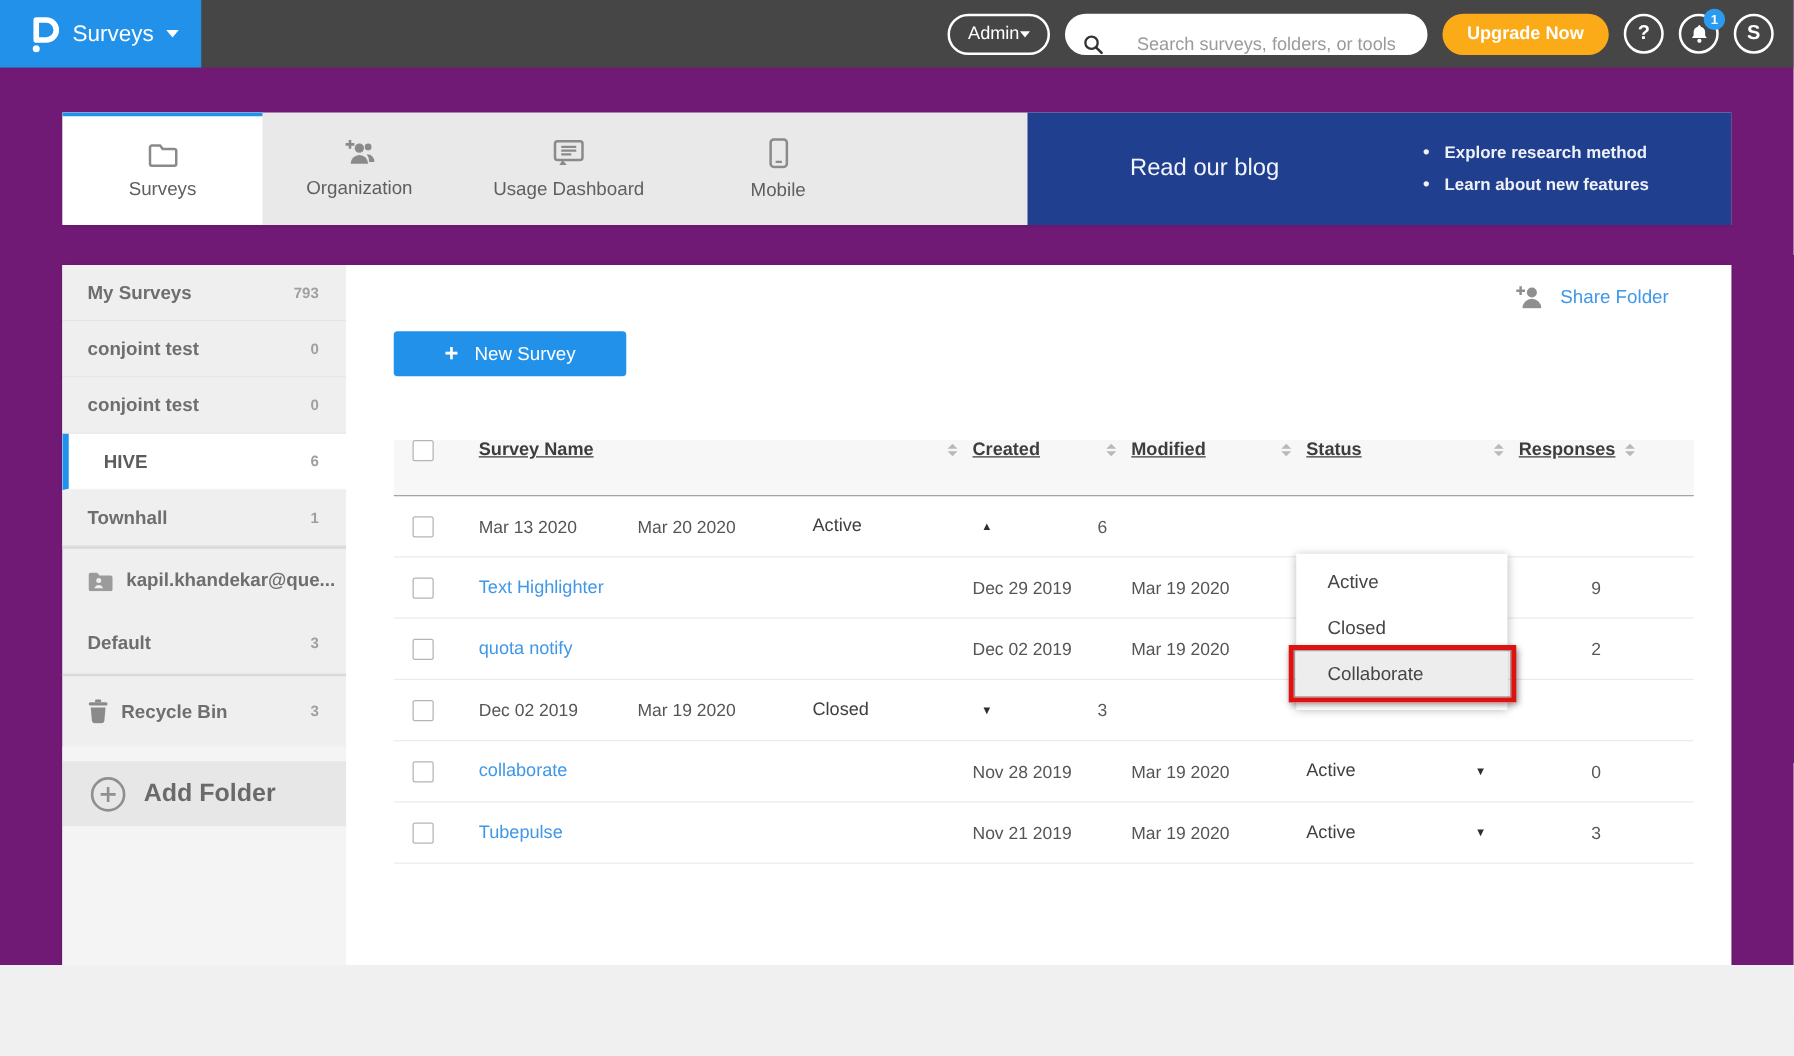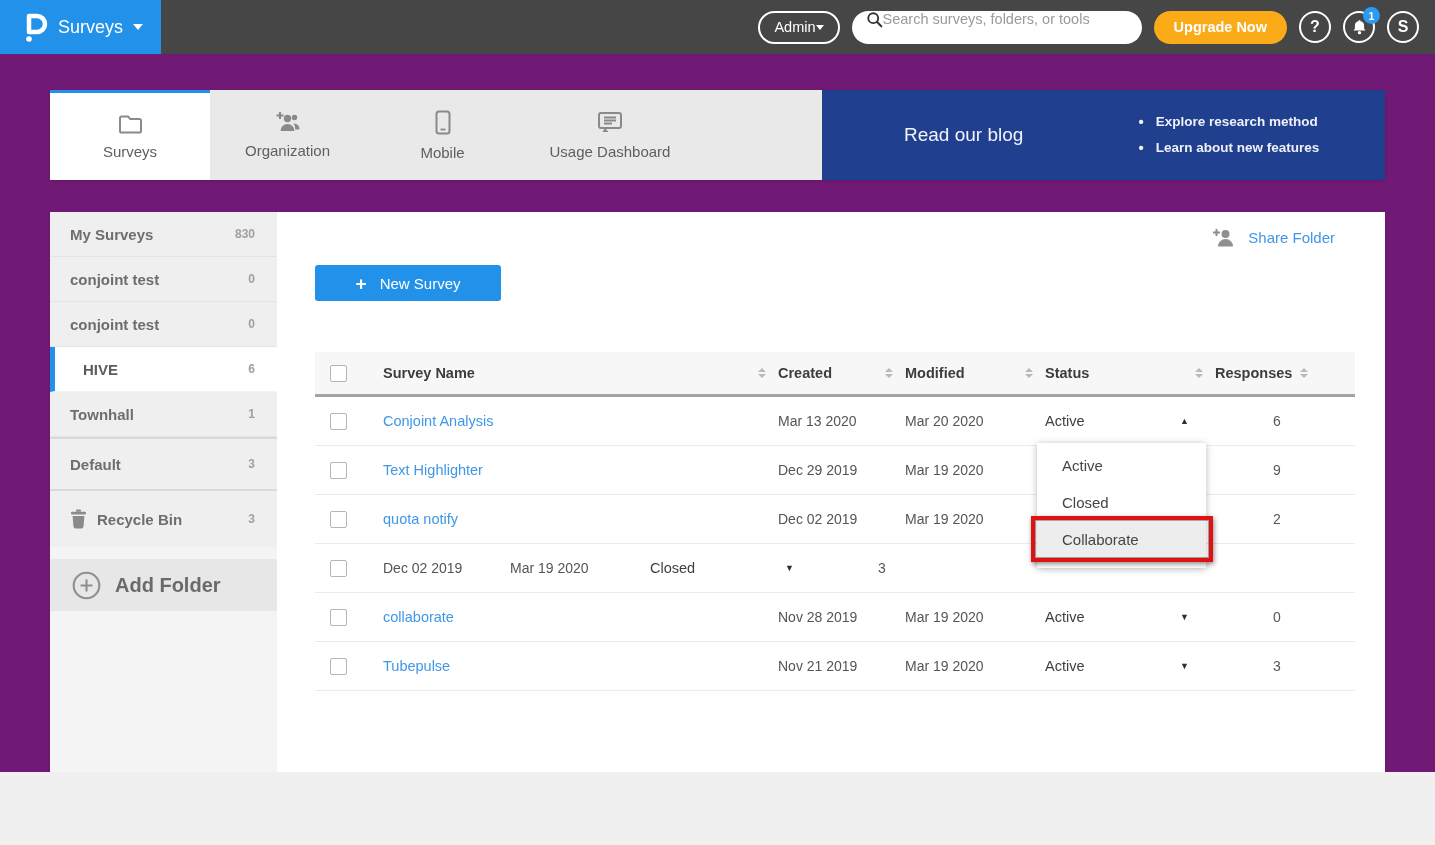--- a/index.html
+++ b/index.html
@@ -13,21 +13,21 @@
   
   .topbar{display:flex;align-items:center;height:54px;background:var(--topbar-gray);}
   .logo-box{display:flex;align-items:center;gap:10px;width:161px;height:54px;background:var(--brand-blue);
     padding-left:22px;cursor:pointer;flex:none;}
   .logo-box .app-label{color:#fff;font-size:18px;}
   .caret-down{width:0;height:0;border-left:5px solid transparent;border-right:5px solid transparent;border-top:6px solid #fff;}
   .topbar-right{display:flex;align-items:center;gap:12px;margin-left:auto;margin-right:16px;}
   .admin-pill{display:flex;align-items:center;height:33px;padding:0 14px;border:2px solid #fff;
     border-radius:17px;background:transparent;color:#fff;font-size:14.5px;font-family:inherit;cursor:pointer;}
   .admin-pill .caret-down{border-left-width:4px;border-right-width:4px;border-top-width:5px;}
-  .search-box{display:flex;align-items:flex-start;gap:0;width:290px;height:33px;background:#fff;border-radius:17px;padding:0 14px;}
+  .search-box{display:flex;align-items:flex-end;gap:27px;width:290px;height:33px;background:#fff;border-radius:17px;padding:0 14px;}
   .search-box input{border:none;outline:none;flex:1;font-size:14.5px;font-family:inherit;color:#444;background:transparent;}
   .search-box input::placeholder{color:#9a9a9a;}
   .upgrade-btn{height:33px;padding:0 20px;background:var(--upgrade-orange);border:none;border-radius:17px;
     color:#fff;font-size:14.5px;font-weight:bold;font-family:inherit;cursor:pointer;}
   .circle-btn{position:relative;width:32px;height:32px;border:2px solid #fff;border-radius:50%;background:transparent;
     color:#fff;font-size:16px;font-weight:bold;font-family:inherit;display:flex;align-items:center;justify-content:center;cursor:pointer;}
   .badge{position:absolute;top:-6px;right:-7px;min-width:17px;height:17px;border-radius:50%;background:#2a9bf0;
     color:#fff;font-size:10.5px;font-weight:bold;display:flex;align-items:center;justify-content:center;}
 
   
@@ -66,22 +66,22 @@
   
   .main{position:relative;flex:1;background:#fff;}
   .share-folder{position:absolute;top:16px;right:50px;display:flex;align-items:center;gap:12px;cursor:pointer;}
   .share-folder span{color:var(--link-blue);font-size:15px;}
   .new-survey{display:flex;align-items:center;justify-content:center;gap:13px;margin:53px 0 0 38px;width:186px;height:36px;
     background:var(--brand-blue);border:none;border-radius:3px;color:#fff;font-size:15px;font-family:inherit;cursor:pointer;}
   .new-survey .plus{font-size:19px;font-weight:bold;line-height:1;}
 
   
   .table{margin:51px 30px 0 38px;width:1040px;}
-  .thead{display:flex;align-items:center;height:45px;background:#f7f7f7;border-bottom:3px solid #a3a3a3;
-    color:#3d3d3d;font-size:14.5px;font-weight:bold;}
+  .thead{display:flex;align-items:flex-start;height:45px;background:#f7f7f7;border-bottom:1px solid #a3a3a3;
+    color:#3d3d3d;font-size:14.5px;font-weight:bold;text-decoration:underline;}
   .trow{display:flex;align-items:center;height:49px;border-bottom:1px solid #ebebeb;font-size:14px;color:#555;}
   .c-check{width:68px;flex:none;padding-left:15px;display:flex;align-items:center;}
   .c-name{flex:1;display:flex;align-items:center;}
   .c-created{width:127px;flex:none;display:flex;align-items:center;}
   .c-modified{width:140px;flex:none;display:flex;align-items:center;}
   .c-status{width:170px;flex:none;display:flex;align-items:center;}
   .c-resp{width:140px;flex:none;display:flex;align-items:center;}
   .trow .c-resp{padding-left:58px;color:#585858;}
   .checkbox{width:17px;height:17px;border:1px solid #b5b5b5;border-radius:2px;background:#fff;cursor:pointer;}
   .survey-link{color:var(--link-blue);font-size:14.5px;text-decoration:none;cursor:pointer;}
@@ -173,76 +173,86 @@
         <svg width="26" height="22" viewBox="0 0 26 22" fill="#8a8a8a">
           <circle cx="12.5" cy="7.5" r="3.7"></circle>
           <path d="M5.5 20 a7 7 0 0 1 14 0 z"></path>
           <circle cx="19.5" cy="6.5" r="2.7"></circle>
           <path d="M18.5 12.5 a5.6 5.6 0 0 1 6 6 h-4.2 a9 9 0 0 0 -1.8 -6 z"></path>
           <path d="M1.5 4.5 h7 M5 1 v7" stroke="#8a8a8a" stroke-width="2.1" fill="none"></path>
         </svg>
       </span>
       <span>Organization</span>
     </div>
-    <div class="tab tab-mobile">
-      <span>
-        <svg width="16" height="25" viewBox="0 0 16 25">
-          <rect x="1.5" y="1.5" width="13" height="22" rx="2.5" fill="none" stroke="#8a8a8a" stroke-width="2"></rect>
-          <line x1="5.5" y1="19.5" x2="10.5" y2="19.5" stroke="#8a8a8a" stroke-width="1.8"></line>
-        </svg>
-      </span>
-      <span>Mobile</span>
-    </div>
     <div class="tab tab-usage">
       <span>
         <svg width="26" height="23" viewBox="0 0 26 23">
           <rect x="2" y="2" width="22" height="15" rx="2" fill="none" stroke="#8a8a8a" stroke-width="2"></rect>
           <path d="M7 6.5 h12 M7 9.5 h12 M7 12.5 h8" stroke="#8a8a8a" stroke-width="1.8"></path>
           <path d="M8 17 l-2.5 4 h6 z" fill="#8a8a8a"></path>
         </svg>
       </span>
       <span>Usage Dashboard</span>
     </div>
+    <div class="tab tab-mobile">
+      <span>
+        <svg width="16" height="25" viewBox="0 0 16 25">
+          <rect x="1.5" y="1.5" width="13" height="22" rx="2.5" fill="none" stroke="#8a8a8a" stroke-width="2"></rect>
+          <line x1="5.5" y1="19.5" x2="10.5" y2="19.5" stroke="#8a8a8a" stroke-width="1.8"></line>
+        </svg>
+      </span>
+      <span>Mobile</span>
+    </div>
 
     <div class="banner">
       <span class="banner-title">Read our blog</span>
       <ul class="banner-list">
           <li>Explore research method</li>
           <li>Learn about new features</li>
         </ul>
     </div>
   </nav>
 
   <section class="card">
 
     <aside class="sidebar">
       <div>
           <div class="sb-item">
     <span class="sb-label">My Surveys</span>
-    <span class="sb-count">830</span>
+    <span class="sb-count">793</span>
   </div>
           <div class="sb-item">
     <span class="sb-label">conjoint test</span>
     <span class="sb-count">0</span>
   </div>
           <div class="sb-item">
     <span class="sb-label">conjoint test</span>
     <span class="sb-count">0</span>
   </div>
           <div class="sb-item selected">
     <span class="sb-label">HIVE</span>
     <span class="sb-count">6</span>
   </div>
           <div class="sb-item">
     <span class="sb-label">Townhall</span>
     <span class="sb-count">1</span>
   </div>
         </div>
       <div class="sb-divider"></div>
 
+      <div class="sb-row">
+        <span class="sb-ico">
+          <svg width="21" height="17" viewBox="0 0 21 17">
+            <path d="M1 15.5 v-12 a1.4 1.4 0 0 1 1.4 -1.4 h5.4 l1.8 2.3 h9 a1.4 1.4 0 0 1 1.4 1.4 v9.7 a1.4 1.4 0 0 1 -1.4 1.4 h-16.2 a1.4 1.4 0 0 1 -1.4 -1.4 z" fill="#9b9b9b"></path>
+            <circle cx="9" cy="8.3" r="2" fill="#efefef"></circle>
+            <path d="M5.6 14.5 a3.6 3.6 0 0 1 6.8 0 z" fill="#efefef"></path>
+          </svg>
+        </span>
+        <span>kapil.khandekar@que...</span>
+      </div>
 
       <div class="sb-row">
         <span>Default</span>
         <span class="sb-count">3</span>
       </div>
 
       <div class="sb-divider"></div>
 
       <div class="sb-row tall">
         <span class="sb-ico">
@@ -327,23 +337,20 @@
                 <i class="s-up"></i>
                 <i class="s-down"></i>
               </span>
           </div>
         </div>
         <div id="table-body">
             <div class="trow">
     <div class="c-check">
       <span class="checkbox"></span>
     </div>
-    <div class="c-name">
-      <a class="survey-link r-name">Conjoint Analysis</a>
-    </div>
     <div class="c-created">
       <span class="r-created">Mar 13 2020</span>
     </div>
     <div class="c-modified">
       <span class="r-modified">Mar 20 2020</span>
     </div>
     <div class="c-status">
       <span class="status-label r-status">Active</span>
       <span class="status-caret">▲</span>
     </div>

